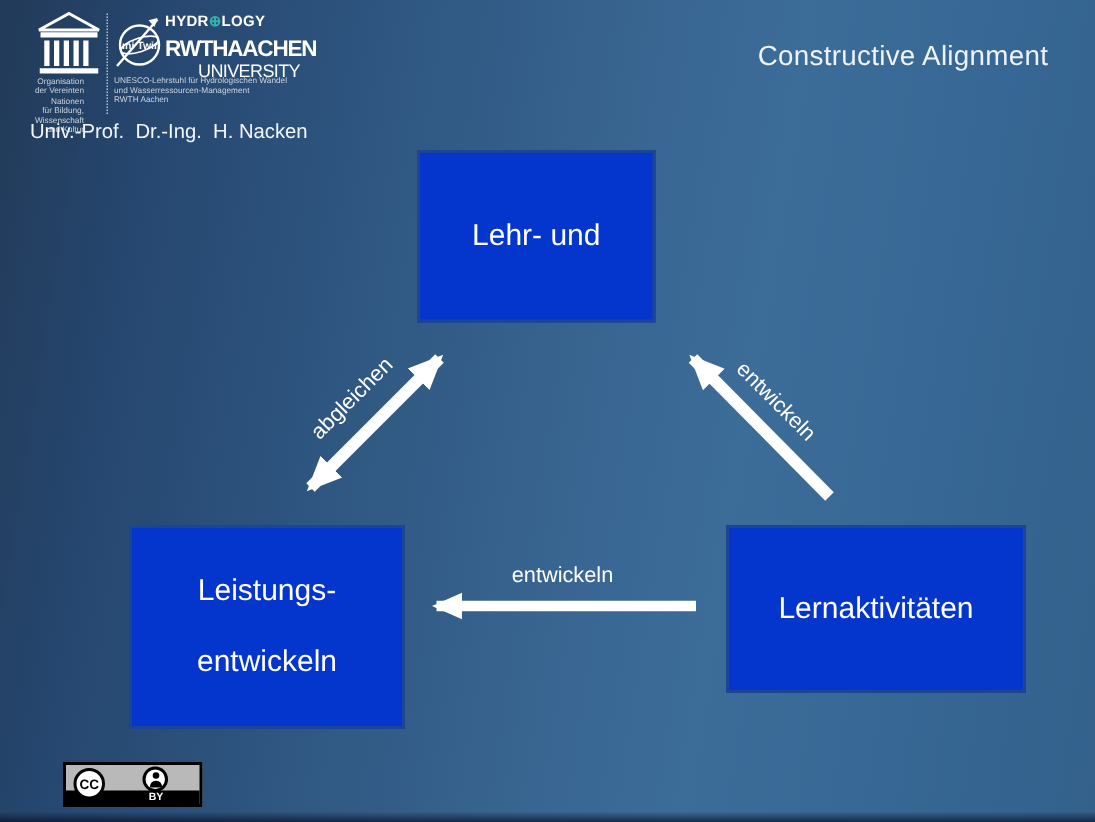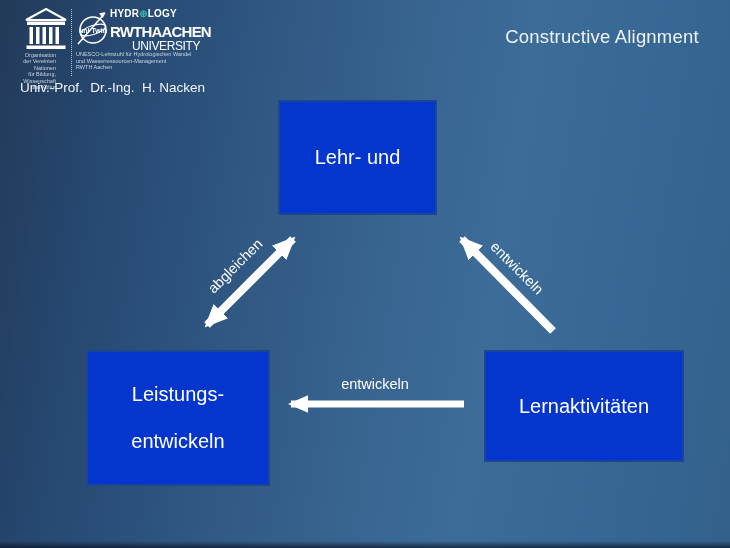--- a/index.html
+++ b/index.html
@@ -169,16 +169,27 @@
   <svg class="arrow" style="left:447px; top:224px" width="120" height="120">
     <line x1="106" y1="107" x2="15" y2="15" stroke-width="8" marker-end="url(#head)"></line>
   </svg>
   <div class="arrow-label lbl-entw-right">entwickeln</div>
 
   <svg class="arrow" style="left:275px; top:388px" width="200" height="30">
     <line x1="189" y1="16" x2="16" y2="16" stroke-width="7" marker-end="url(#head)"></line>
   </svg>
   <div class="arrow-label lbl-entw-bottom">entwickeln</div>
 
+  <div class="abs cc-badge">
+    <div class="cc-strip"></div>
+    <div class="cc-circle">CC</div>
+    <div class="by-circle">
+      <svg width="10" height="12" viewBox="0 0 10 12">
+        <circle cx="5" cy="3" r="2.2" fill="#000"></circle>
+        <path d="M1,11 Q1,6.5 5,6.5 Q9,6.5 9,11 z" fill="#000"></path>
+      </svg>
+    </div>
+    <div class="by-label">BY</div>
+  </div>
 
   <div class="abs bottom-shade"></div>
 
 </div>
 
 </body></html>

